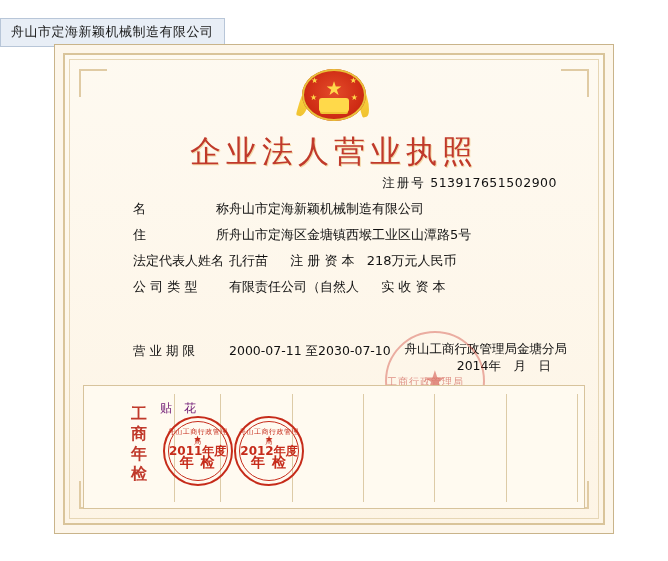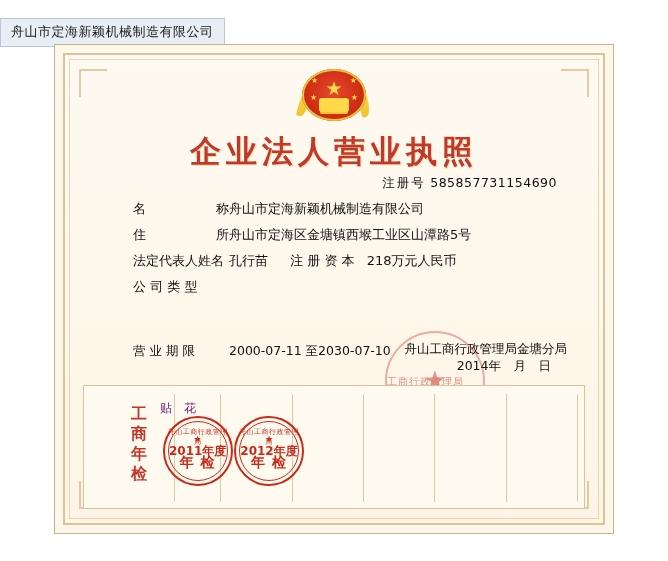--- a/index.html
+++ b/index.html
@@ -122,21 +122,21 @@
 
   
   .doc-heading {
     position: absolute;
     left: 0;
     right: 0;
     top: 76px;
     text-align: center;
     font-family: "DejaVu Serif", "Liberation Serif", serif;
     font-size: 31px;
-    font-weight: bold;
+    font-weight: normal;
     color: #c0392b;
     letter-spacing: 5px;
     text-shadow: 1px 1px 0 #f3d9a8;
   }
 
   
   .reg-line {
     position: absolute;
     right: 46px;
     top: 120px;
@@ -379,21 +379,21 @@
       <div class="mini m2">★</div>
       <div class="mini m3">★</div>
       <div class="mini m4">★</div>
       <div class="gear"></div>
     </div>
 
     <div class="doc-heading">企业法人营业执照</div>
 
     <div class="reg-line">
       <span class="lbl">注册号</span>
-      <span>585857731154690</span>
+      <span>513917651502900</span>
     </div>
 
     <div class="fields">
 
       <div class="field-row">
         <div class="field-label spread">
           <span>名</span>
           <span>称</span>
         </div>
         <div class="field-value">舟山市定海新颖机械制造有限公司</div>
@@ -411,20 +411,24 @@
         <div class="field-label">法定代表人姓名</div>
         <div class="field-value">
           <span>孔行苗</span>
           <span class="inline-label">注 册 资 本</span>
           <span style="margin-left:8px">218万元人民币</span>
         </div>
       </div>
 
       <div class="field-row">
         <div class="field-label">公 司 类 型</div>
+        <div class="field-value">
+          <span>有限责任公司（自然人</span>
+          <span class="inline-label">实 收 资 本</span>
+        </div>
       </div>
 
 
     </div>
 
     <div class="dates">
       <div class="drow">
         <span class="dlabel">营 业 期 限</span>
         <span>2000-07-11  至2030-07-10</span>
       </div>

